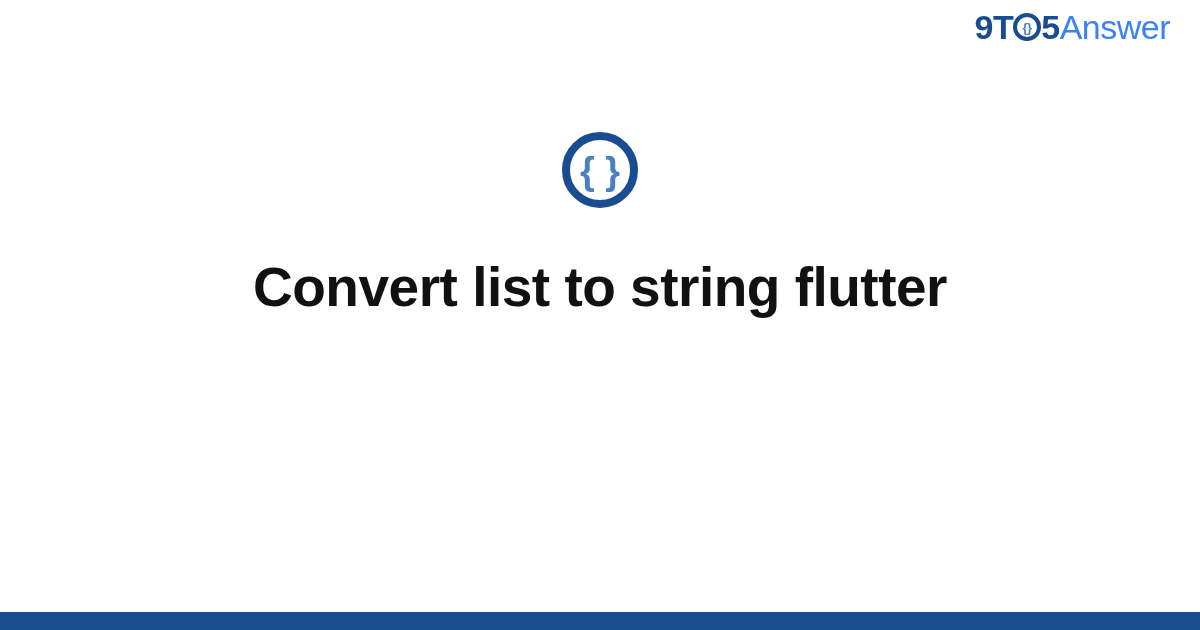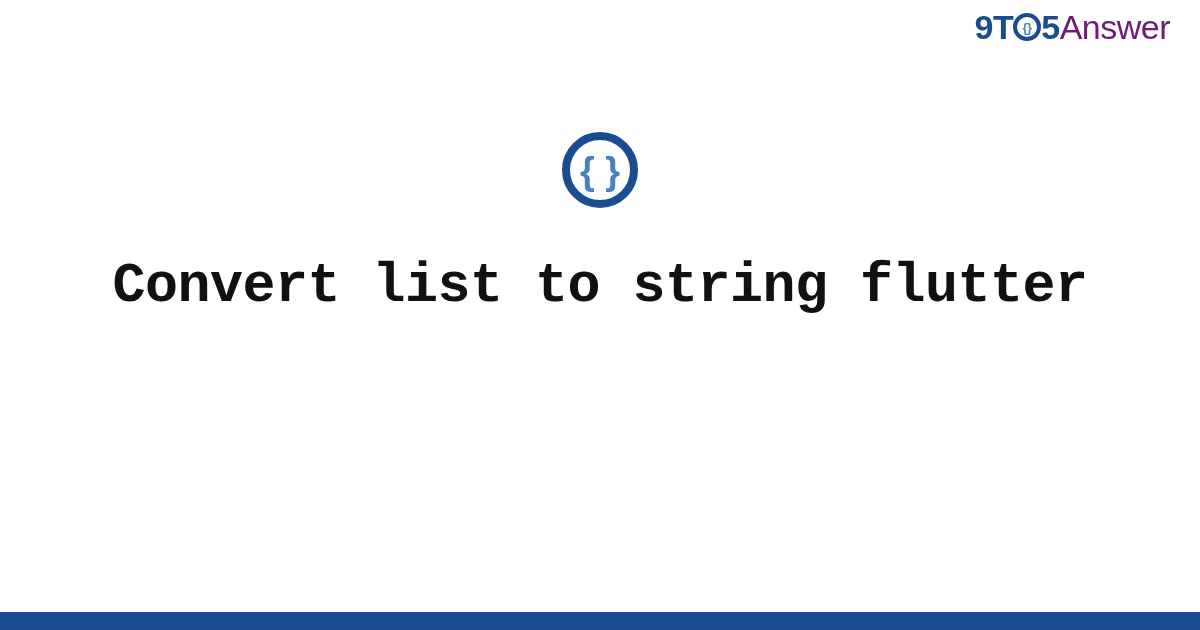--- a/index.html
+++ b/index.html
@@ -35,39 +35,38 @@
       display: inline-block;
       vertical-align: baseline;
       position: relative;
       top: 2px;
     }
     .brand .five {
       color: #1a4d8f;
       font-weight: 600;
     }
     .brand .answer {
-      color: #701a75;
+      color: #3b82f6;
       font-weight: 400;
     }
     .center-icon {
       position: absolute;
       left: 50%;
       top: 130px;
       transform: translateX(-50%);
     }
     .title {
       position: absolute;
       width: 100%;
       top: 255px;
       text-align: center;
       font-size: 55px;
       font-weight: 700;
       color: #111111;
       letter-spacing: -0.5px;
-      font-family: Liberation Mono, monospace;
     }
     .bottom-bar {
       position: absolute;
       left: 0;
       right: 0;
       bottom: 0;
       height: 18px;
       background: #1a4d8f;
     }
   </style>

